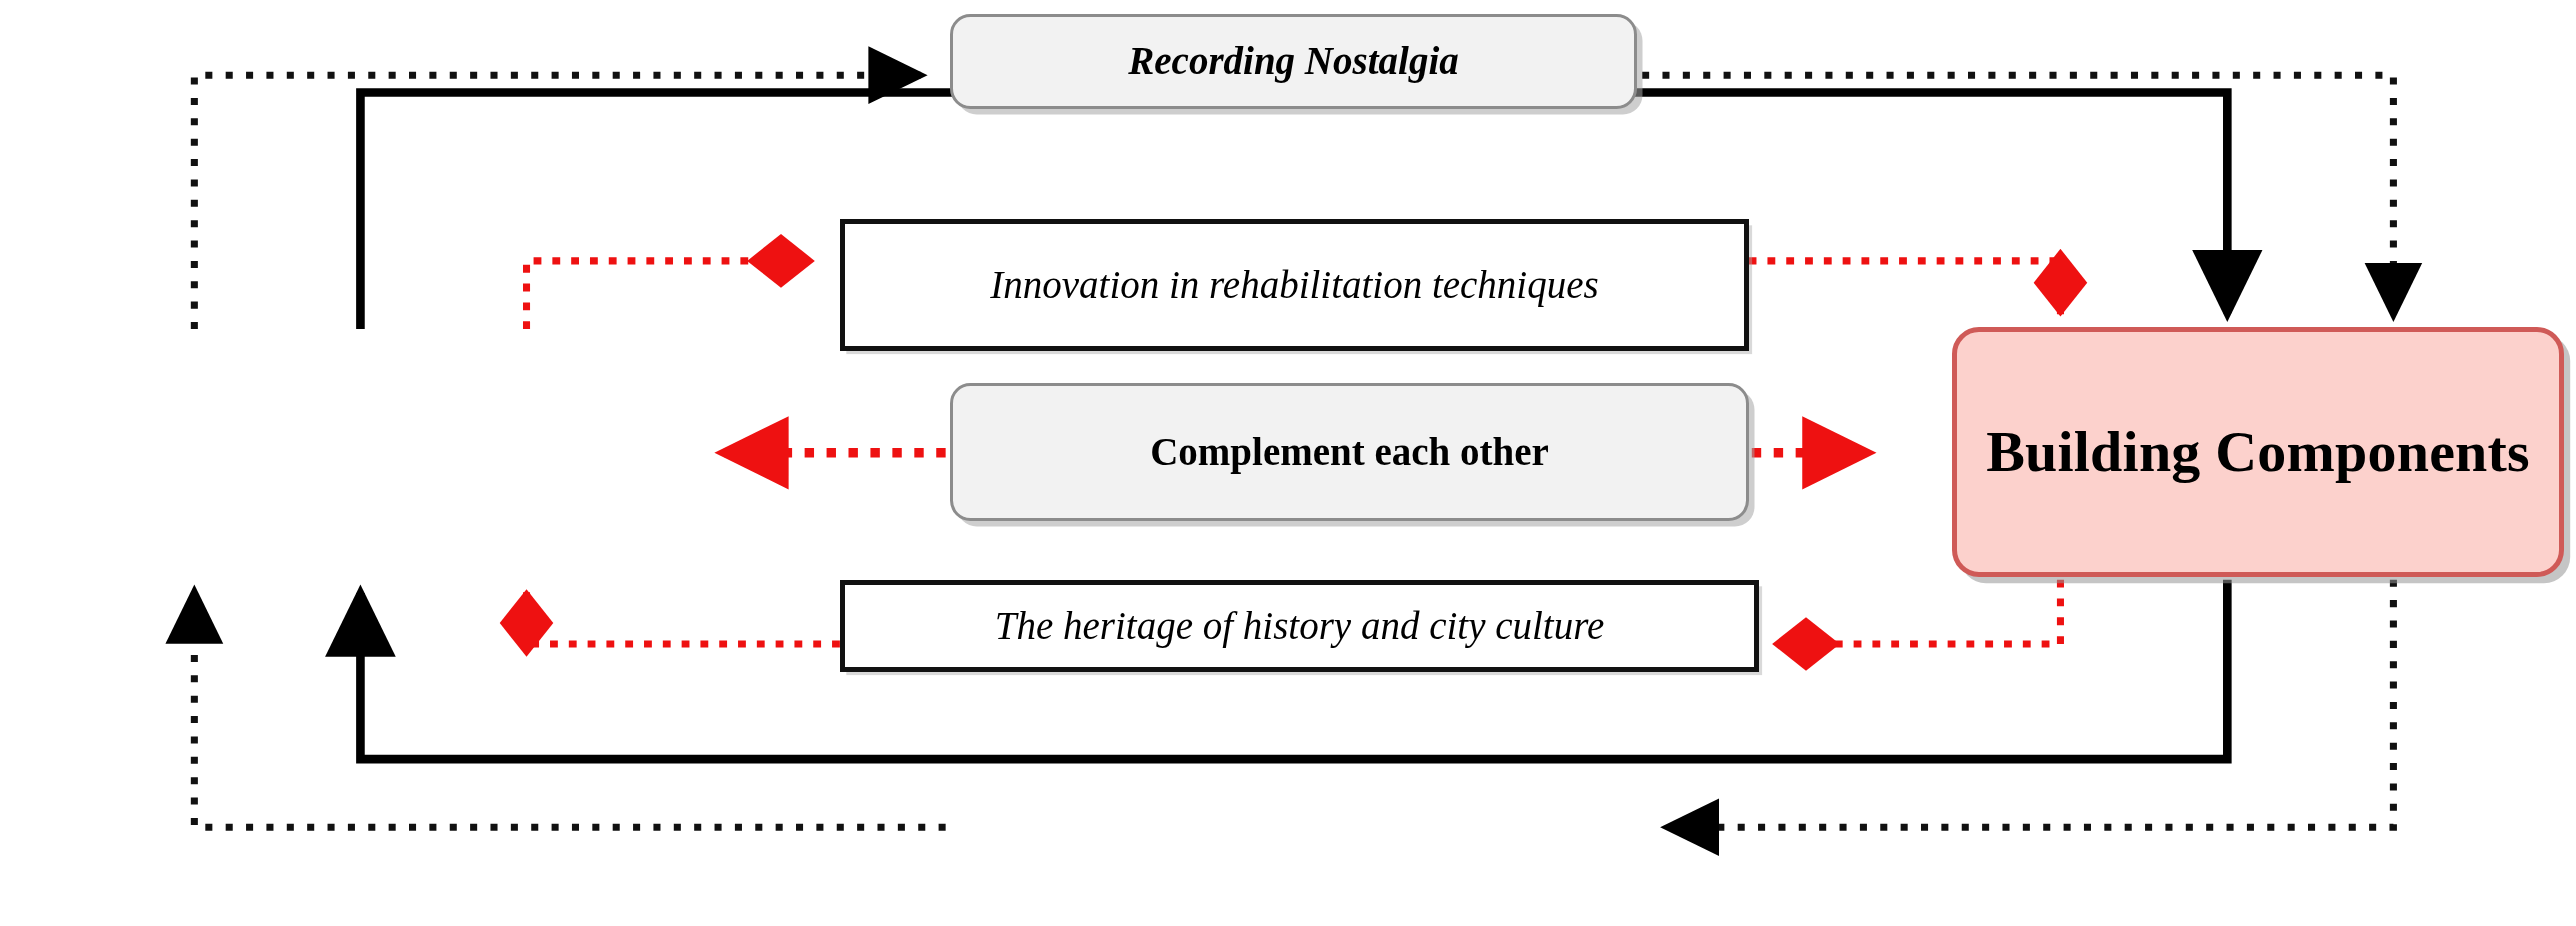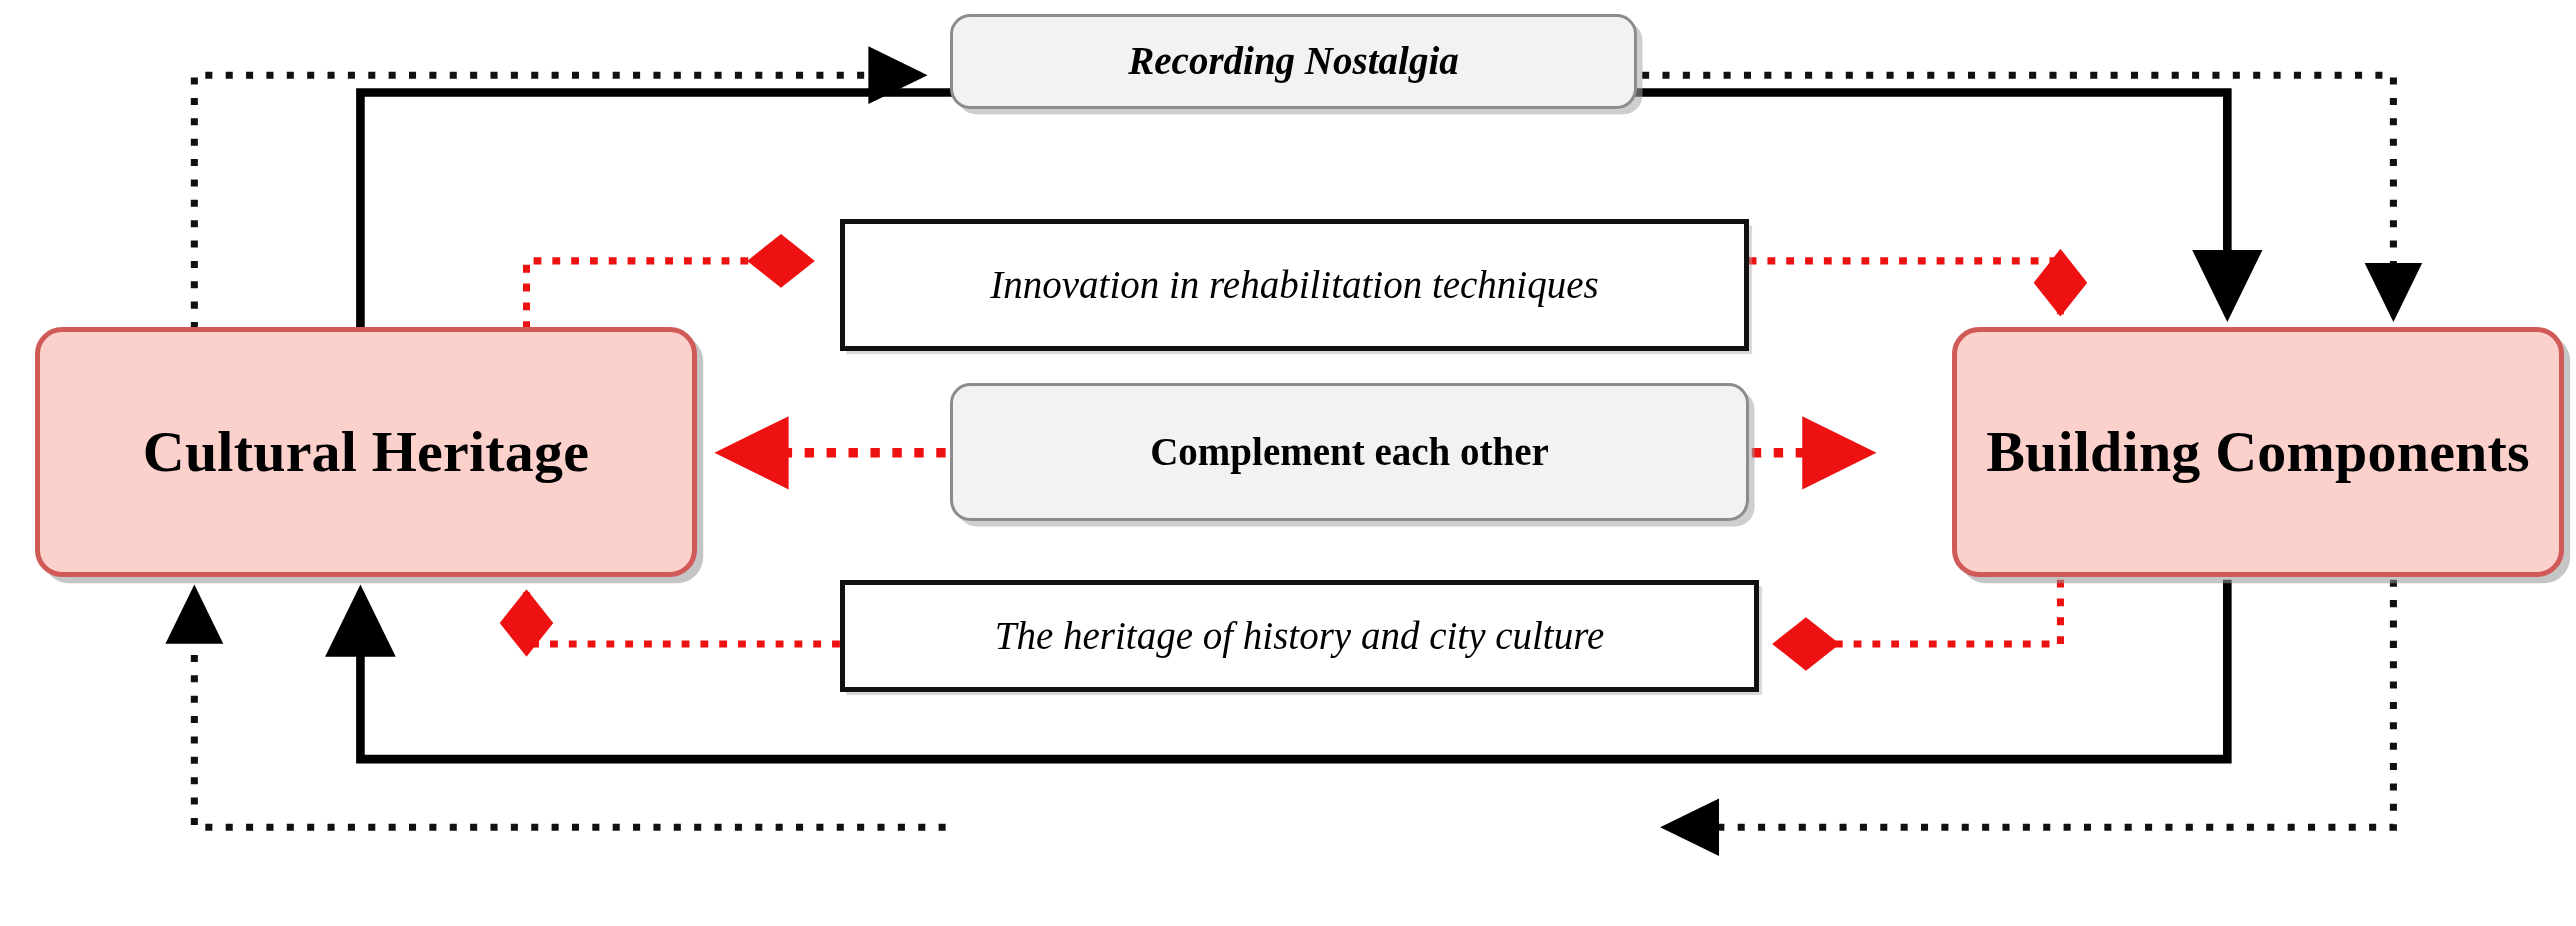--- a/index.html
+++ b/index.html
@@ -137,39 +137,36 @@
 
     <g>
       <path d="M 1207,578 L 925,578" fill="none" stroke="#ee1111" stroke-width="12" stroke-dasharray="12 16" stroke-linecap="butt" marker-end="url(#m-arrow-red)"></path>
     </g>
 
     <g>
       <path d="M 2096,578 L 2382,578" fill="none" stroke="#ee1111" stroke-width="12" stroke-dasharray="12 16" stroke-linecap="butt" marker-end="url(#m-arrow-red)"></path>
     </g>
   </svg>
 
-  <div class="node node-primary" style="left:35px; top:327px; width:662px; height:250px;">
-    <span class="node-label">Cultural Heritage</span>
-  </div>
 
   <div class="node node-primary" style="left:1952px; top:327px; width:612px; height:250px;">
     <span class="node-label">Building Components</span>
   </div>
 
   <div class="node node-round italic" style="left:950px; top:14px; width:687px; height:95px;">
     <span class="node-label">Recording Nostalgia</span>
   </div>
 
   <div class="node node-square" style="left:840px; top:195px; width:909px; height:132px;margin-top:24px;">
     <span class="node-label">Innovation in rehabilitation techniques</span>
   </div>
 
   <div class="node node-round" style="left:950px; top:383px; width:799px; height:138px;">
     <span class="node-label">Complement each other</span>
   </div>
 
-  <div class="node node-square" style="left:840px; top:580px; width:919px; height:112px;">
+  <div class="node node-square" style="left:840px; top:580px; width:919px; height:92px;">
     <span class="node-label">The heritage of history and city culture</span>
   </div>
 
 
 </div>
 
 
 </body></html>

